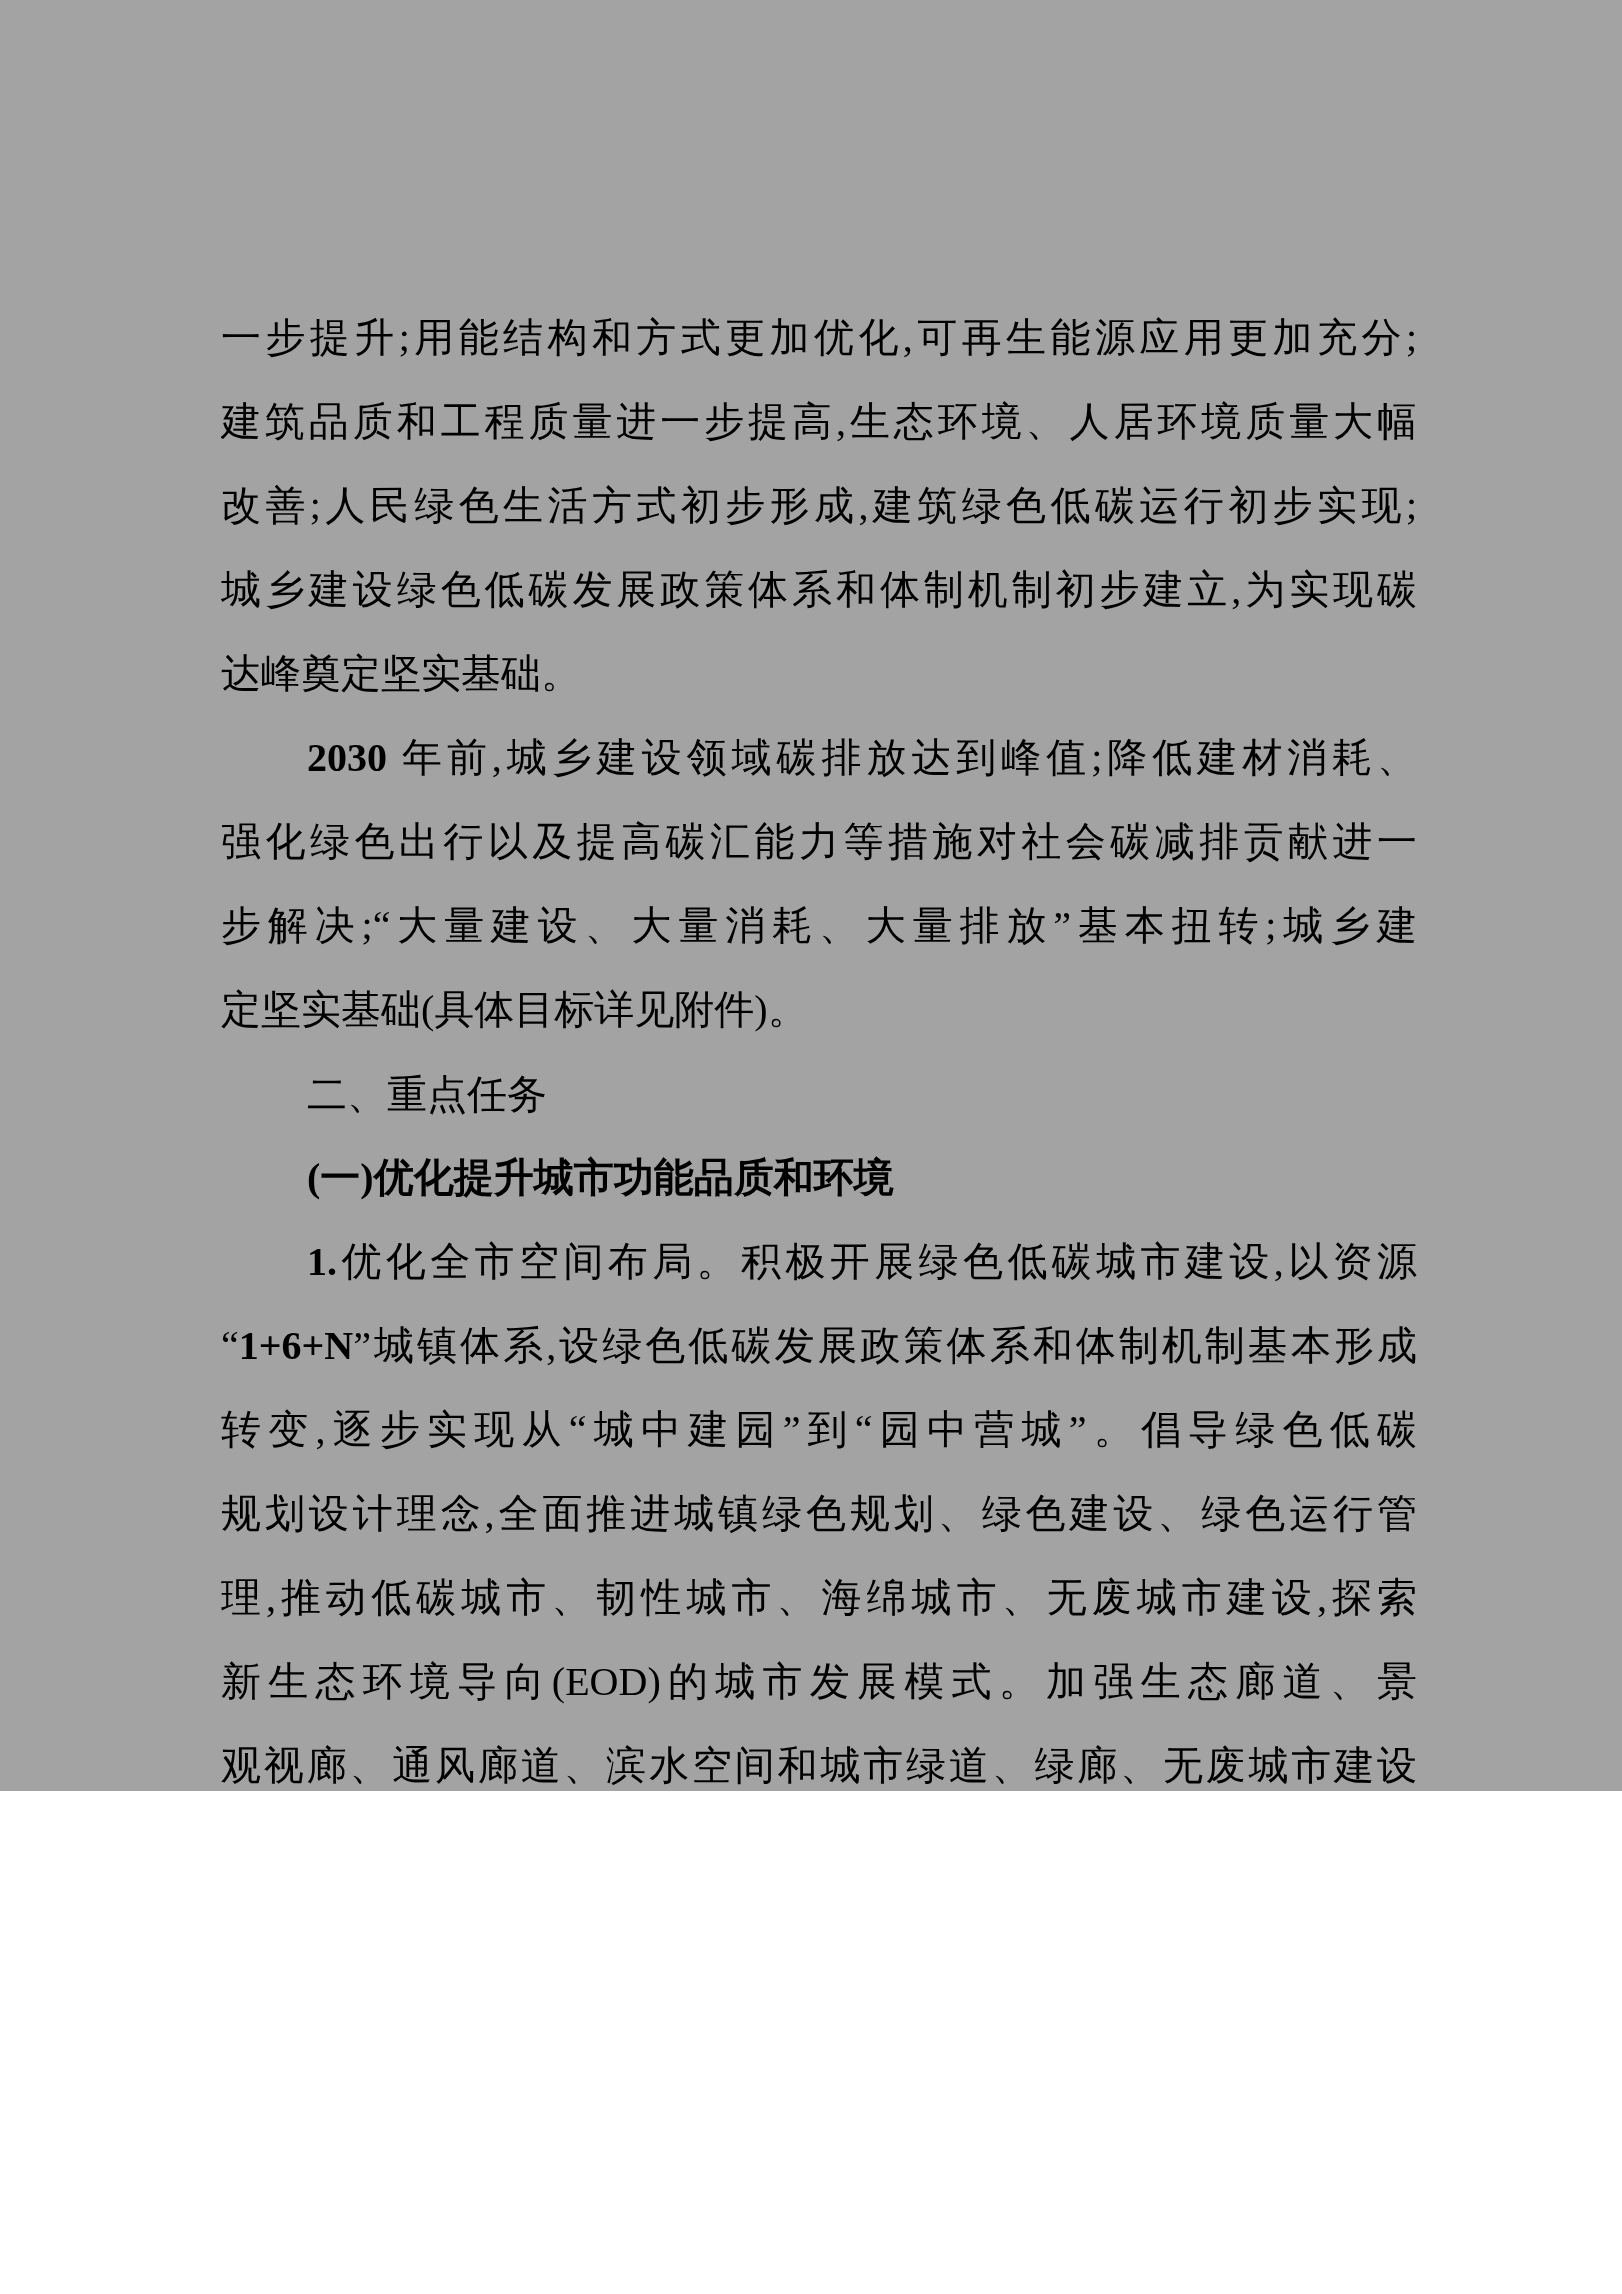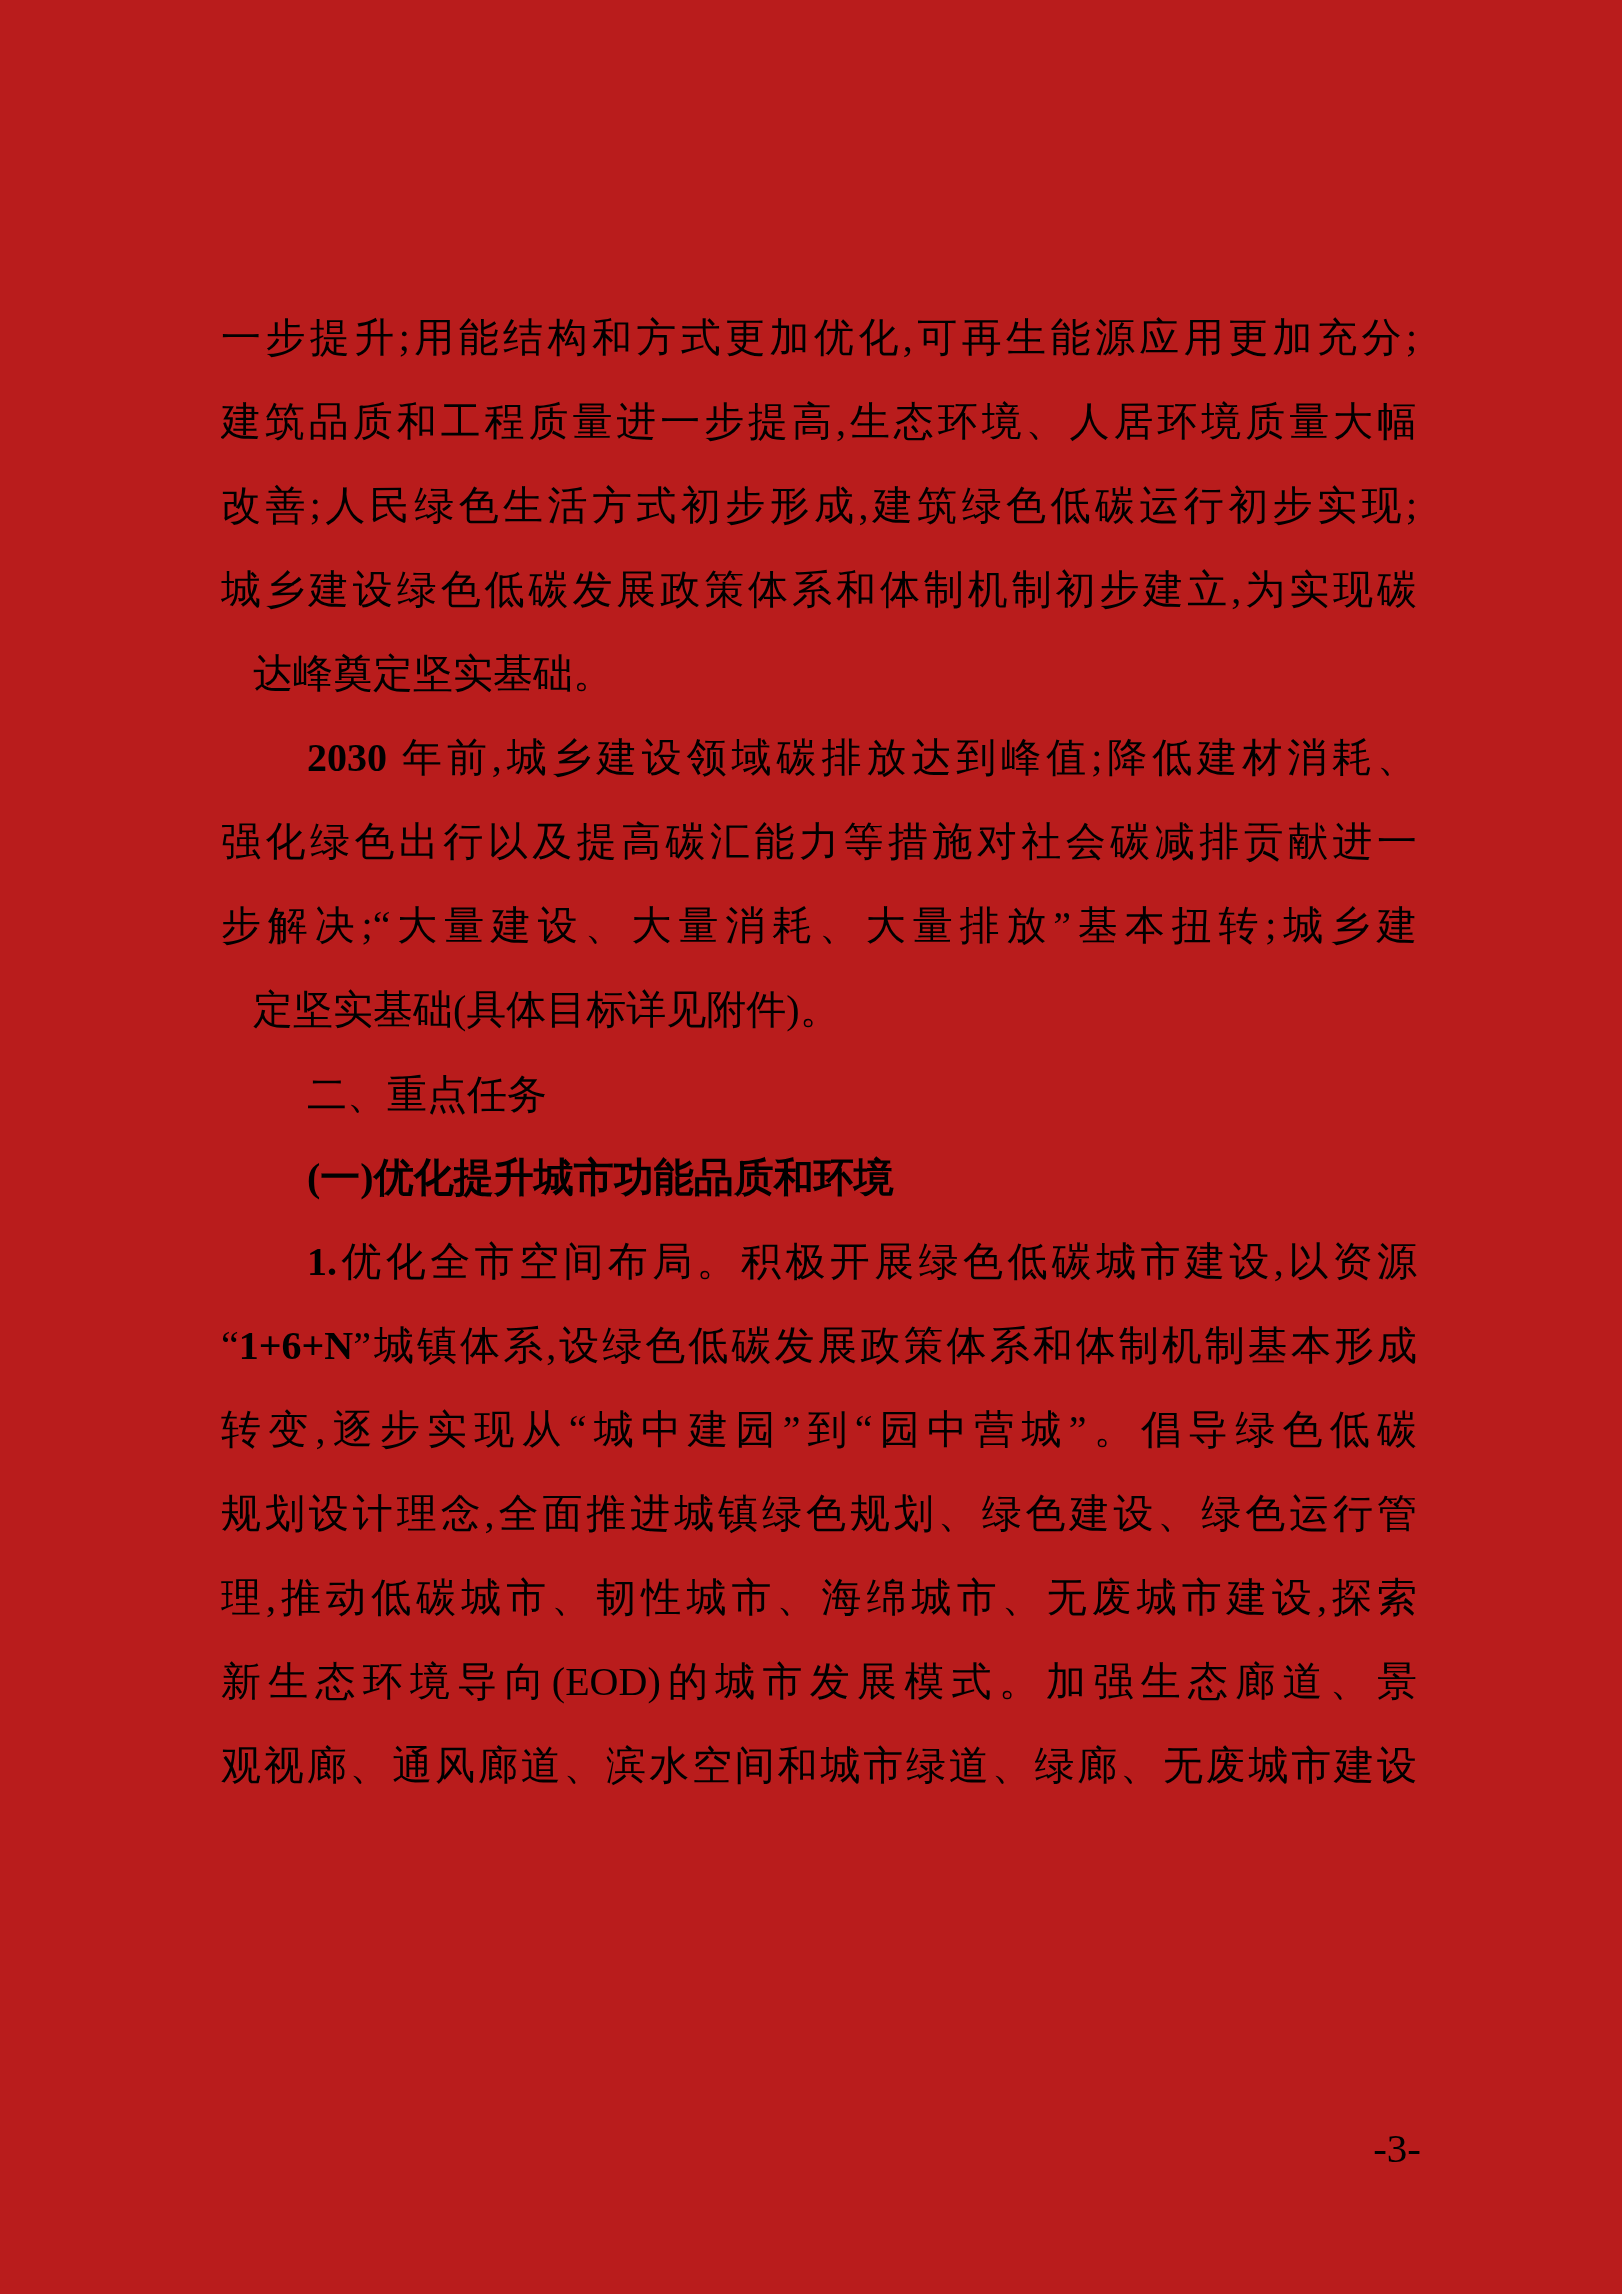--- a/index.html
+++ b/index.html
@@ -3,22 +3,22 @@
 <meta charset="utf-8">
 <style>
   html, body {
     margin: 0;
     padding: 0;
     background: #ffffff;
   }
   .page {
     position: relative;
     width: 1622px;
-    height: 2294px;
-    background: #b91c1c;
+    height: 1791px;
+    background: #a3a3a3;
     overflow: hidden;
     color: #000000;
     font-family: "Liberation Serif", "DejaVu Serif", serif;
   }
   .content {
     position: absolute;
     left: 221px;
     top: 296px;
     width: 1196px;
   }
@@ -27,21 +27,20 @@
     line-height: 84px;
     height: 84px;
     text-align: justify;
     text-align-last: justify;
     text-justify: inter-character;
     overflow: hidden;
   }
   .line.end {
     text-align: right;
     text-align-last: left;
-    margin-left: 32px;
   }
   .line.indent {
     text-indent: 86px;
   }
   .line.h1 {
     font-family: "Liberation Sans", "DejaVu Sans", sans-serif;
     font-weight: normal;
     text-align: left;
     text-align-last: left;
     text-indent: 86px;

